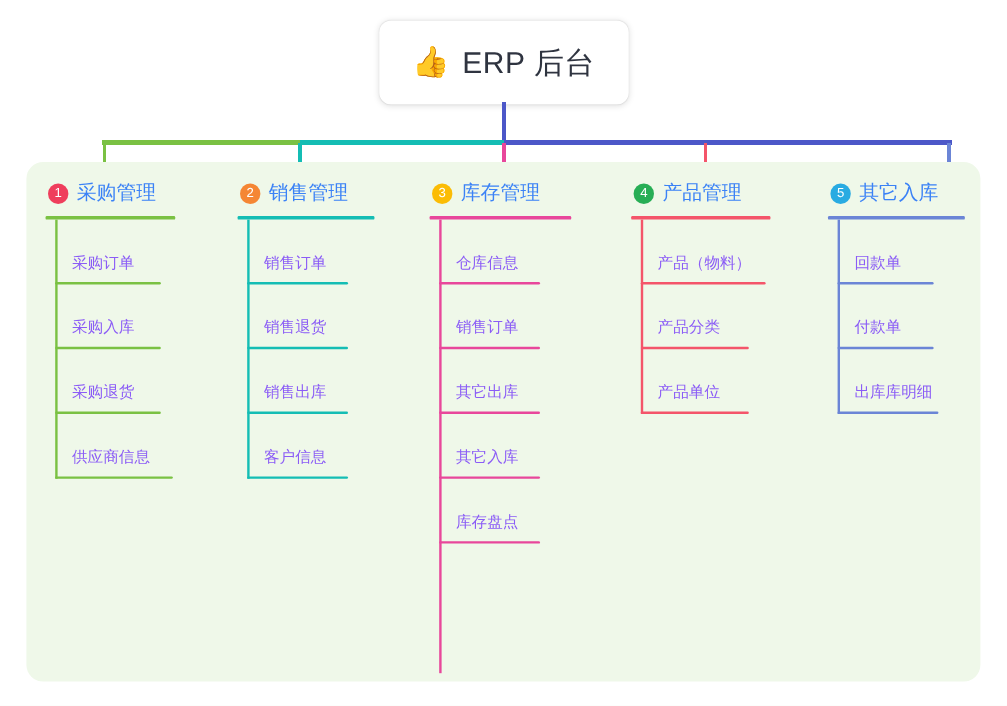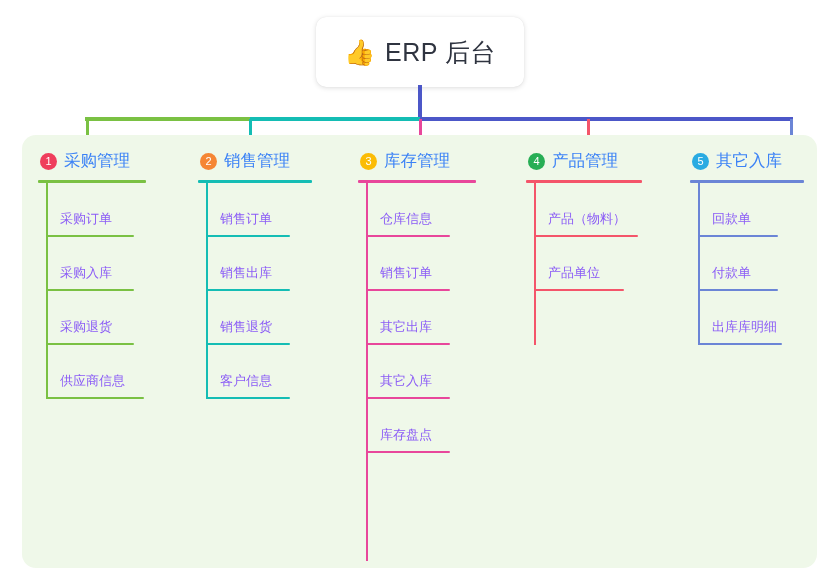--- a/index.html
+++ b/index.html
@@ -184,25 +184,25 @@
         <span class="col-title">销售管理</span>
       </div>
       <div class="col-rule" style="background: rgb(20, 189, 180); width: 114px;"></div>
       <div class="items">
         <div class="spine" style="background: rgb(20, 189, 180); height: 216px;"></div>
         <div class="item">
           <span class="item-label">销售订单</span>
           <div class="item-rule" style="background: rgb(20, 189, 180); width: 84px;"></div>
         </div>
         <div class="item">
+          <span class="item-label">销售退货</span>
+          <div class="item-rule" style="background: rgb(20, 189, 180); width: 84px;"></div>
+        </div>
+        <div class="item">
           <span class="item-label">销售出库</span>
-          <div class="item-rule" style="background: rgb(20, 189, 180); width: 84px;"></div>
-        </div>
-        <div class="item">
-          <span class="item-label">销售退货</span>
           <div class="item-rule" style="background: rgb(20, 189, 180); width: 84px;"></div>
         </div>
         <div class="item">
           <span class="item-label">客户信息</span>
           <div class="item-rule" style="background: rgb(20, 189, 180); width: 84px;"></div>
         </div>
       </div>
     </div>
     <div class="column" style="left: 358px; top: 148px;">
       <div class="col-header">
@@ -240,20 +240,24 @@
         <span class="col-title">产品管理</span>
       </div>
       <div class="col-rule" style="background: rgb(244, 85, 106); width: 116px;"></div>
       <div class="items">
         <div class="spine" style="background: rgb(244, 85, 106); height: 162px;"></div>
         <div class="item">
           <span class="item-label">产品（物料）</span>
           <div class="item-rule" style="background: rgb(244, 85, 106); width: 104px;"></div>
         </div>
         <div class="item">
+          <span class="item-label">产品分类</span>
+          <div class="item-rule" style="background: rgb(244, 85, 106); width: 90px;"></div>
+        </div>
+        <div class="item">
           <span class="item-label">产品单位</span>
           <div class="item-rule" style="background: rgb(244, 85, 106); width: 90px;"></div>
         </div>
       </div>
     </div>
     <div class="column" style="left: 690px; top: 148px;">
       <div class="col-header">
         <span class="badge" style="background: rgb(41, 171, 226);">5</span>
         <span class="col-title">其它入库</span>
       </div>

